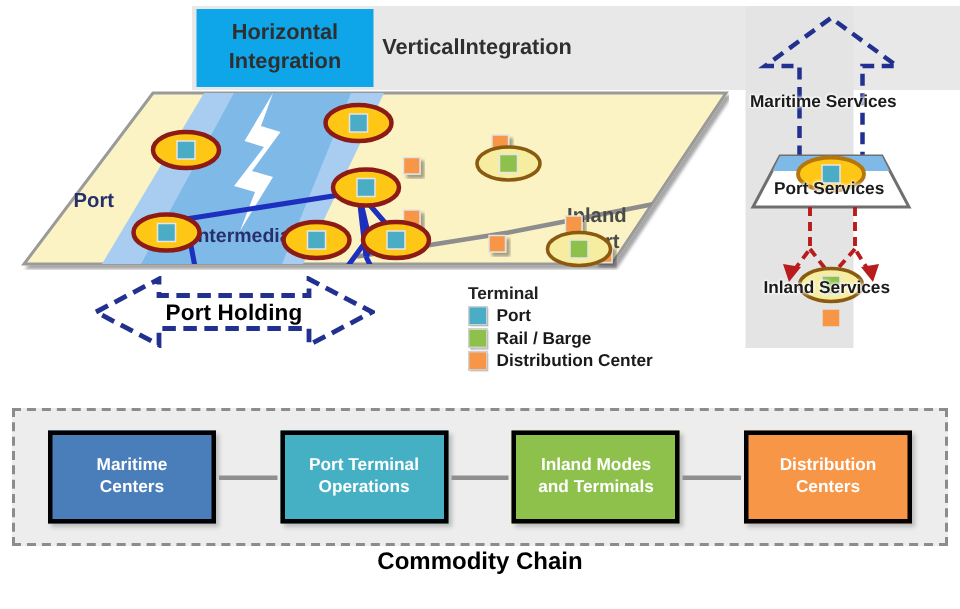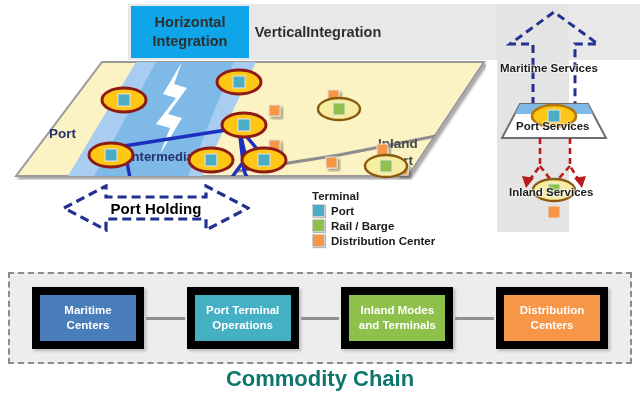--- a/index.html
+++ b/index.html
@@ -41,26 +41,26 @@
   #lab-portsvc{left:516px;top:120px;}
   #lab-inland{left:509px;top:150px;margin-top:36px;}
 
   
   #cc-box{left:8px;top:272px;width:624px;height:92px;background:#ededed;
           border:2px dashed #8c8c8c;box-sizing:border-box;}
   #cc-row{left:8px;top:272px;width:624px;height:92px;display:flex;
           align-items:center;justify-content:space-between;padding:0 24px;
           box-sizing:border-box;}
   .cc-cell{width:112px;height:62px;display:flex;align-items:center;
-           justify-content:center;text-align:center;border:8px solid #000000;
+           justify-content:center;text-align:center;border:3px solid #000000;
            box-shadow:2px 2px 3px rgba(0,0,0,.22);box-sizing:border-box;}
   .cc-cell span{color:#fff;font-size:11.5px;font-weight:bold;line-height:1.3;}
   .cc-link{flex:1 1 auto;height:3px;background:#8f8f8f;margin:0 2px;}
   #cc-title{left:0;top:366px;width:640px;text-align:center;}
-  #cc-title span{font-size:22px;font-weight:bold;color:#0f766e;}
+  #cc-title span{font-size:16px;font-weight:bold;color:#000000;}
 </style>
 </head>
 <body>
 
 <div class="abs" id="grey-band"></div>
 <div class="abs" id="vert-col"></div>
 
 <div class="abs" id="hi-label">
   <div class="hdr-txt">Horizontal</div>
   <div class="hdr-txt">Integration</div>

